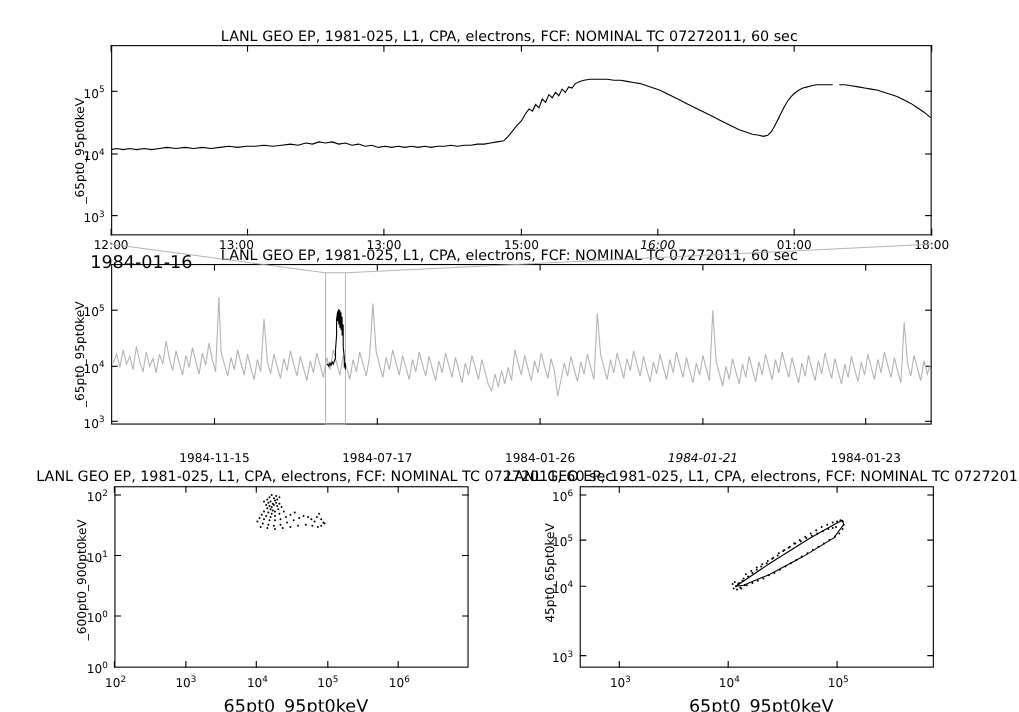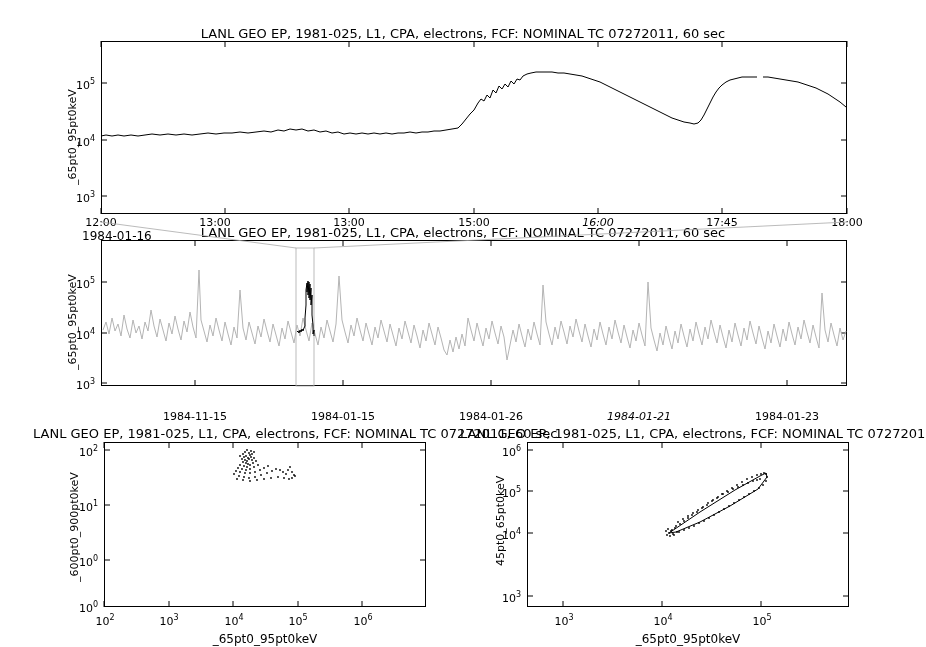--- a/index.html
+++ b/index.html
@@ -36,21 +36,21 @@
   }
   .ylabel {
     position: absolute;
     font-size: 11px;
     white-space: nowrap;
     transform-origin: 0 0;
     transform: rotate(-90deg);
   }
   .xlabel {
     position: absolute;
-    font-size: 12px;
+    font-size: 16px;
     white-space: nowrap;
     text-align: center;
   }
   .tick-label-x {
     position: absolute;
     font-size: 11px;
     white-space: nowrap;
     text-align: center;
   }
   .tick-label-y {
@@ -105,37 +105,37 @@
 
   <div class="tick-label-y" style="left:61px; top:77px; width:34px;">10<span class="sup">5</span></div>
   <div class="tick-label-y" style="left:61px; top:134px; width:34px;">10<span class="sup">4</span></div>
   <div class="tick-label-y" style="left:61px; top:190px; width:34px;">10<span class="sup">3</span></div>
 
   <div class="tick-label-x" style="left:81px; top:216px; width:40px;">12:00</div>
   <div class="tick-label-x" style="left:195px; top:216px; width:40px;">13:00</div>
   <div class="tick-label-x" style="left:329px; top:216px; width:40px;">13:00</div>
   <div class="tick-label-x" style="left:454px; top:216px; width:40px;">15:00</div>
   <div class="tick-label-x" style="left:578px; top:216px; width:40px;font-style:italic;">16:00</div>
-  <div class="tick-label-x" style="left:702px; top:216px; width:40px;">17:45</div>
+  <div class="tick-label-x" style="left:702px; top:216px; width:40px;">01:00</div>
   <div class="tick-label-x" style="left:827px; top:216px; width:40px;">18:00</div>
 
   <div class="xlabel" style="left:82px; top:229px; width:100px; text-align:left;">1984-01-16</div>
 
   <div class="panel-title" style="left:0; top:225px; width:926px;">LANL GEO EP, 1981-025, L1, CPA, electrons, FCF: NOMINAL TC 07272011, 60 sec</div>
 
   <div class="axes-frame" style="left:101px; top:240px; width:746px; height:146px;"></div>
 
   <div class="ylabel" style="left:66px; top:370px;">_65pt0_95pt0keV</div>
 
   <div class="tick-label-y" style="left:61px; top:276px; width:34px;">10<span class="sup">5</span></div>
   <div class="tick-label-y" style="left:61px; top:327px; width:34px;">10<span class="sup">4</span></div>
   <div class="tick-label-y" style="left:61px; top:377px; width:34px;">10<span class="sup">3</span></div>
 
   <div class="tick-label-x" style="left:153px; top:410px; width:84px;">1984-11-15</div>
-  <div class="tick-label-x" style="left:301px; top:410px; width:84px;">1984-01-15</div>
+  <div class="tick-label-x" style="left:301px; top:410px; width:84px;">1984-07-17</div>
   <div class="tick-label-x" style="left:449px; top:410px; width:84px;">1984-01-26</div>
   <div class="tick-label-x" style="left:597px; top:410px; width:84px;font-style:italic;">1984-01-21</div>
   <div class="tick-label-x" style="left:745px; top:410px; width:84px;">1984-01-23</div>
 
   <div class="panel-title" style="left:33px; top:426px; width:440px; text-align:left;">LANL GEO EP, 1981-025, L1, CPA, electrons, FCF: NOMINAL TC 07272011, 60 sec</div>
 
   <div class="axes-frame" style="left:104px; top:442px; width:322px; height:165px;"></div>
 
   <div class="ylabel" style="left:68px; top:582px;">_600pt0_900pt0keV</div>
 

